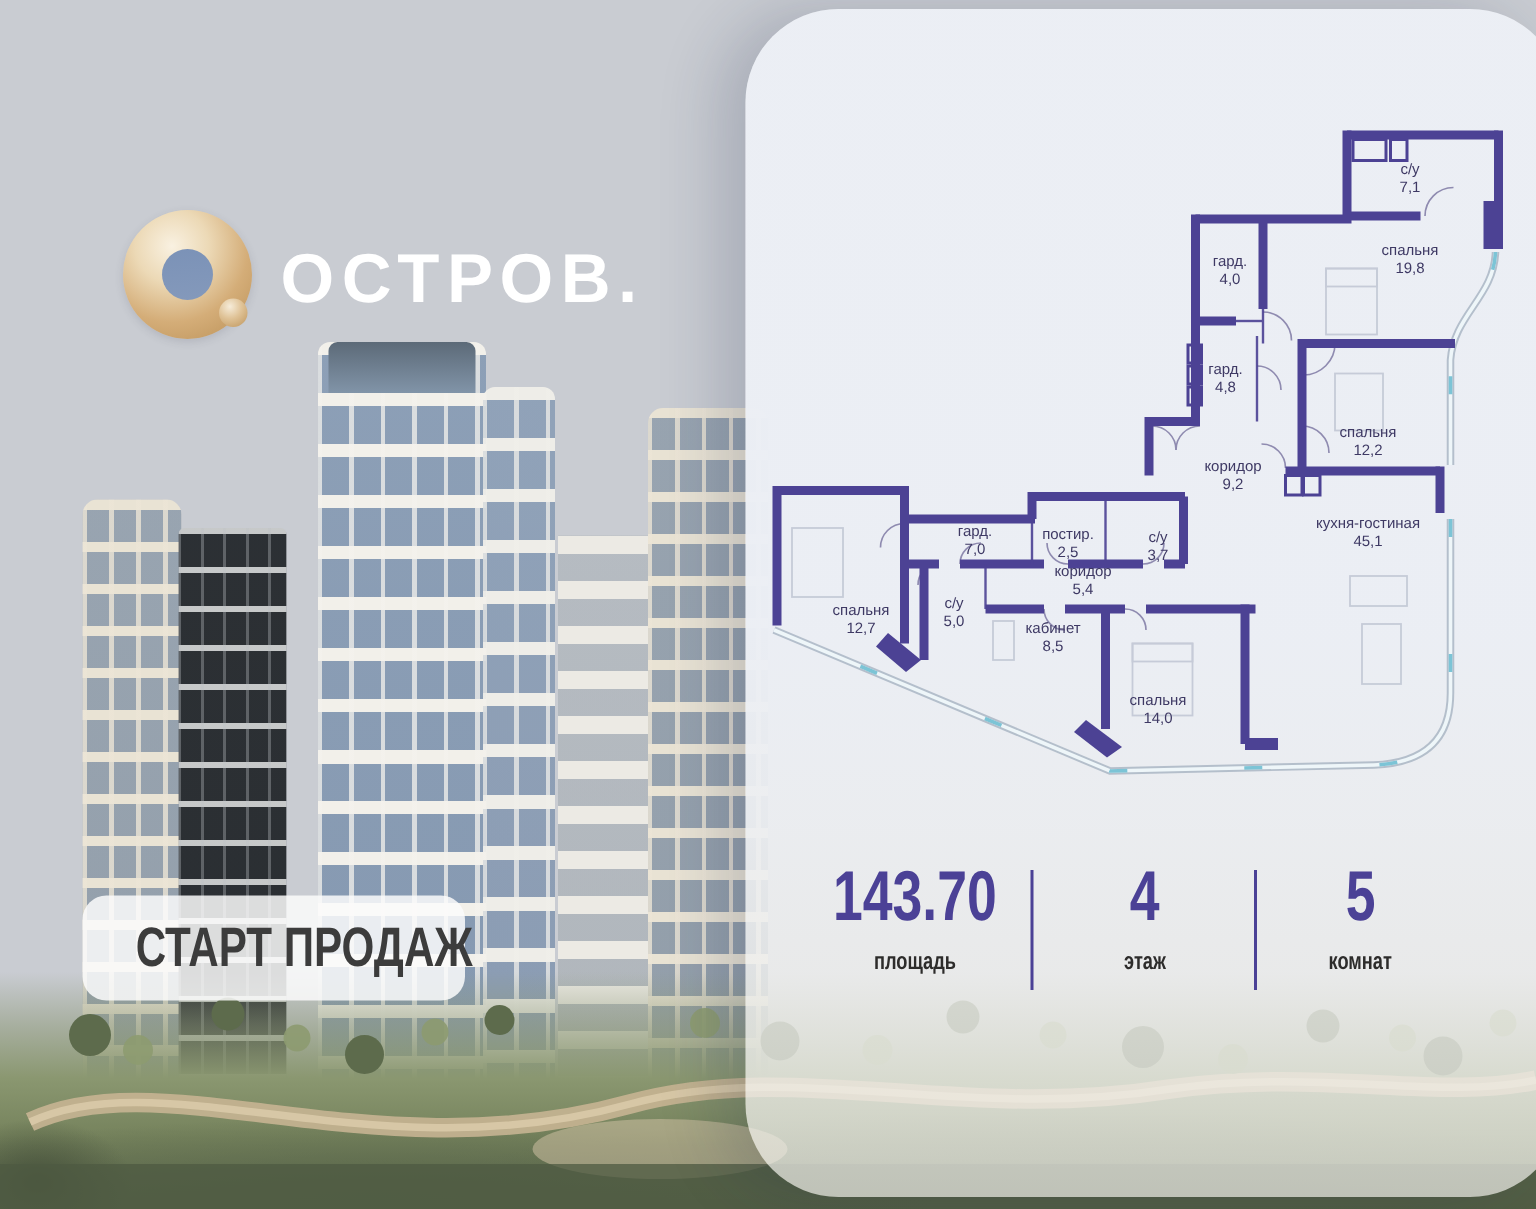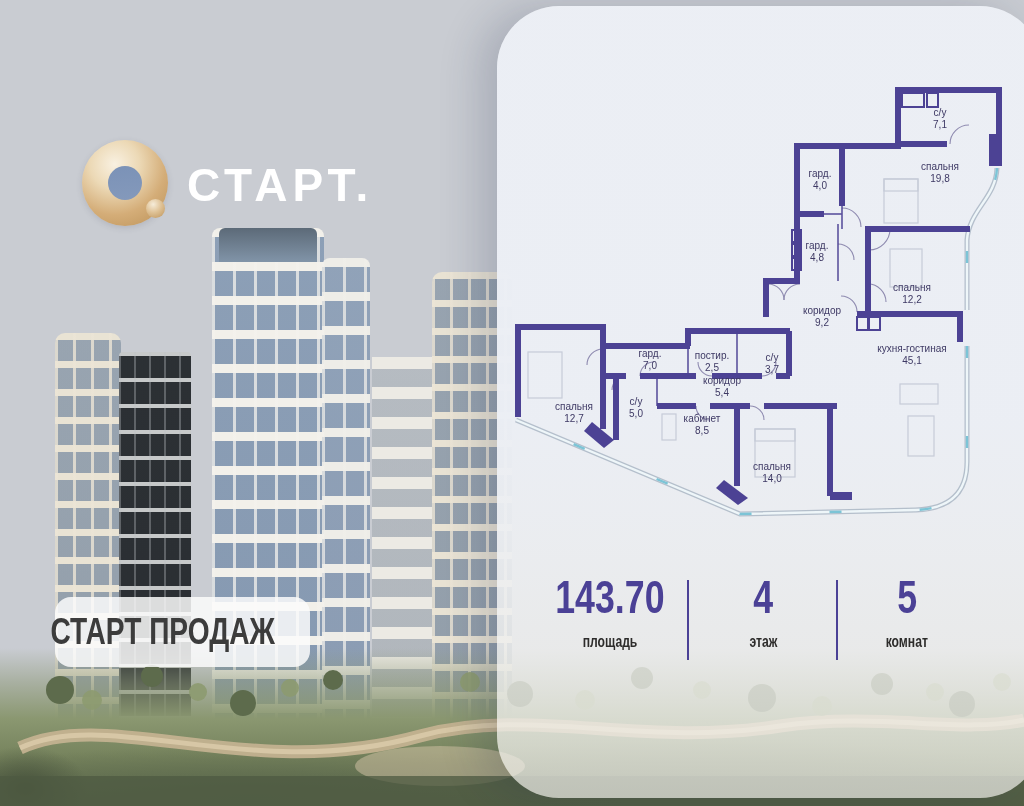--- a/index.html
+++ b/index.html
@@ -69,21 +69,21 @@
     background:radial-gradient(circle at 38% 28%, #f6ecd9 0%, #dfc296 45%, #bd9359 100%);
   }
   .logo-word{
     position:absolute;left:187px;top:158px;height:54px;line-height:54px;
     color:#ffffff;font-size:46px;font-weight:bold;letter-spacing:5px;white-space:nowrap;
   }
   
   .badge{
     position:absolute;left:55px;top:597px;width:255px;height:70px;border-radius:16px;
     background:rgba(252,252,251,.85);
-    display:flex;align-items:center;justify-content:flex-end;
+    display:flex;align-items:center;justify-content:flex-start;
     color:#3c3c3c;font-size:37px;font-weight:bold;white-space:nowrap;
   }
   .cond{display:inline-block;transform:scaleX(.76);transform-origin:center;}
   
   .panel{
     position:absolute;left:497px;top:6px;width:545px;height:792px;border-radius:62px;
     background:linear-gradient(180deg,
       rgba(236,239,245,.985) 0%, rgba(236,239,245,.975) 52%,
       rgba(237,239,242,.93) 68%, rgba(240,240,238,.8) 84%, rgba(243,242,238,.68) 100%);
     box-shadow:-18px 0 40px rgba(30,40,70,.18);
@@ -139,21 +139,21 @@
           <circle cx="1002" cy="34" r="9"></circle>
       </g>
       <rect x="0" y="128" width="1024" height="30" fill="#4d5942" opacity="0.75"></rect>
     </svg>
   </div>
 
   <div class="logo-o">
       <div class="hole"></div>
     </div>
   <div class="logo-dot"></div>
-  <div class="logo-word">СТАРТ.</div>
+  <div class="logo-word">ОСТРОВ.</div>
 
   <div class="badge">
       <span class="cond">СТАРТ ПРОДАЖ</span>
     </div>
 </div>
 
 <div class="panel"></div>
 
 <svg class="plan" viewBox="0 0 522 454">
 

